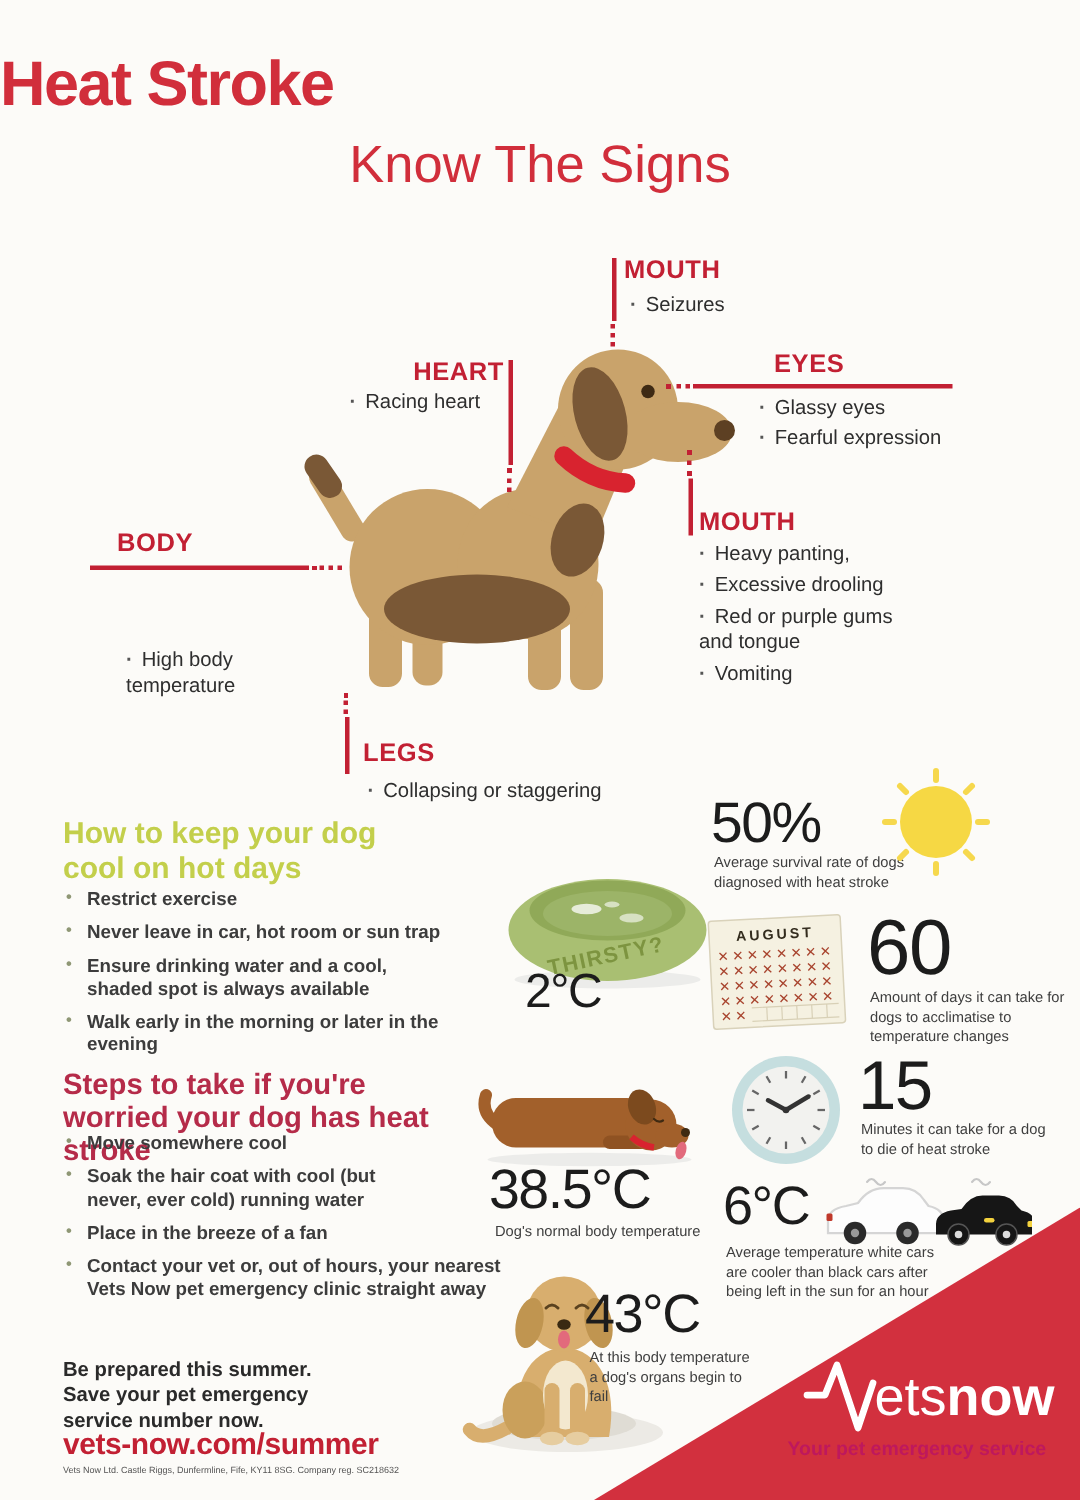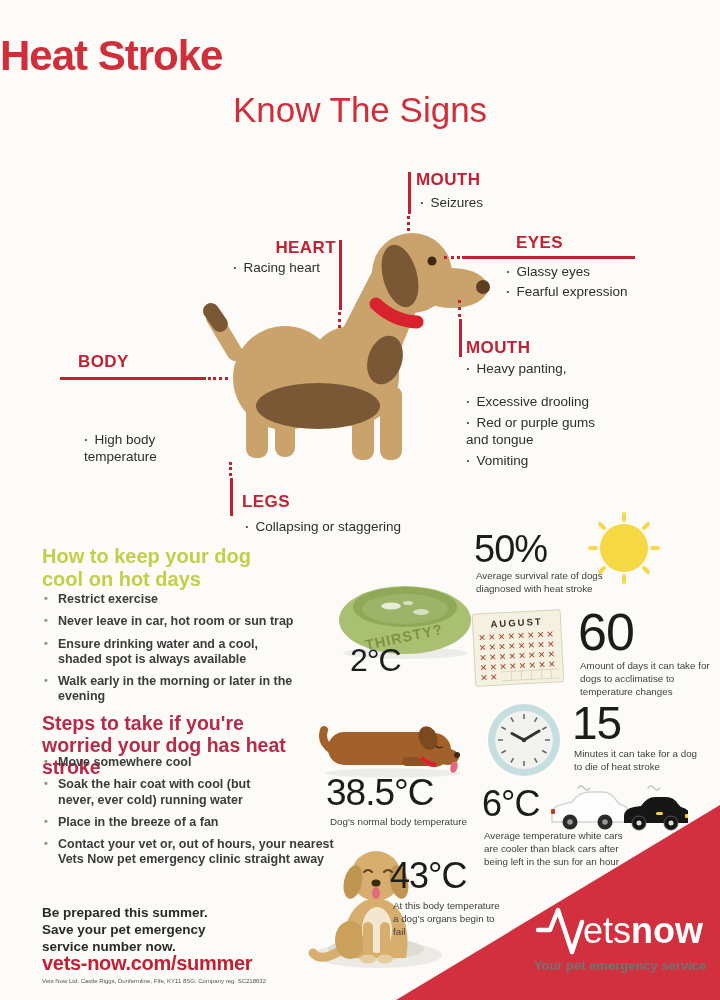--- a/index.html
+++ b/index.html
@@ -37,21 +37,21 @@
 
   
   .footer-bold { font-size:13.5px; font-weight:800; color:#2a2a2a; line-height:1.25; }
   .footer-url  { font-size:20px; font-weight:800; color:#c22033; letter-spacing:-.3px; }
   .footer-legal{ font-size:6px; color:#555; }
 
   
   .red-corner { left:0; top:0; width:720px; height:1000px;
                 clip-path:polygon(55% 100%, 100% 80.5%, 100% 100%);
                 background:#d2303e; }
-  .logo-tagline { font-size:13px; font-weight:700; color:#737373; text-align:center; }
+  .logo-tagline { font-size:13px; font-weight:700; color:#be185d; }
 </style>
 </head>
 <body>
 
 <div class="poster">
 
   <div class="abs title-main">Heat Stroke</div>
   <div class="abs title-sub">Know The Signs</div>
 
   <svg class="abs" style="left:180px; top:218px;" width="320" height="262" viewBox="0 0 320 262">
@@ -94,21 +94,21 @@
 
   <div class="abs anat-label" style="left:78px; top:352px;">BODY</div>
   <div class="abs hline" style="left:60px; top:377px; width:146px;"></div>
   <div class="abs hdots" style="left:208px; top:377px; width:20px;"></div>
   <div class="abs anat-item" style="left:84px; top:388px; width:104px;margin-top:44px;">High body temperature</div>
 
   <div class="abs vdots" style="left:458px; top:300px; height:17px;"></div>
   <div class="abs vline" style="left:459px; top:319px; height:38px;"></div>
   <div class="abs anat-label" style="left:466px; top:338px;">MOUTH</div>
   <div class="abs" style="left:466px; top:361px; width:150px;">
-    <div class="anat-item" style="margin-bottom:16px;">Heavy panting,</div>
+    <div class="anat-item" style="margin-bottom:4px;">Heavy panting,</div>
     <div class="anat-item" style="margin-bottom:4px;">Excessive drooling</div>
     <div class="anat-item" style="margin-bottom:4px; width:140px;">Red or purple gums and tongue</div>
     <div class="anat-item">Vomiting</div>
   </div>
 
   <div class="abs vdots" style="left:229px; top:462px; height:14px;"></div>
   <div class="abs vline" style="left:230px; top:478px; height:38px;"></div>
   <div class="abs anat-label" style="left:242px; top:492px;">LEGS</div>
   <div class="abs anat-item" style="left:245px; top:519px;">Collapsing or staggering</div>
 

